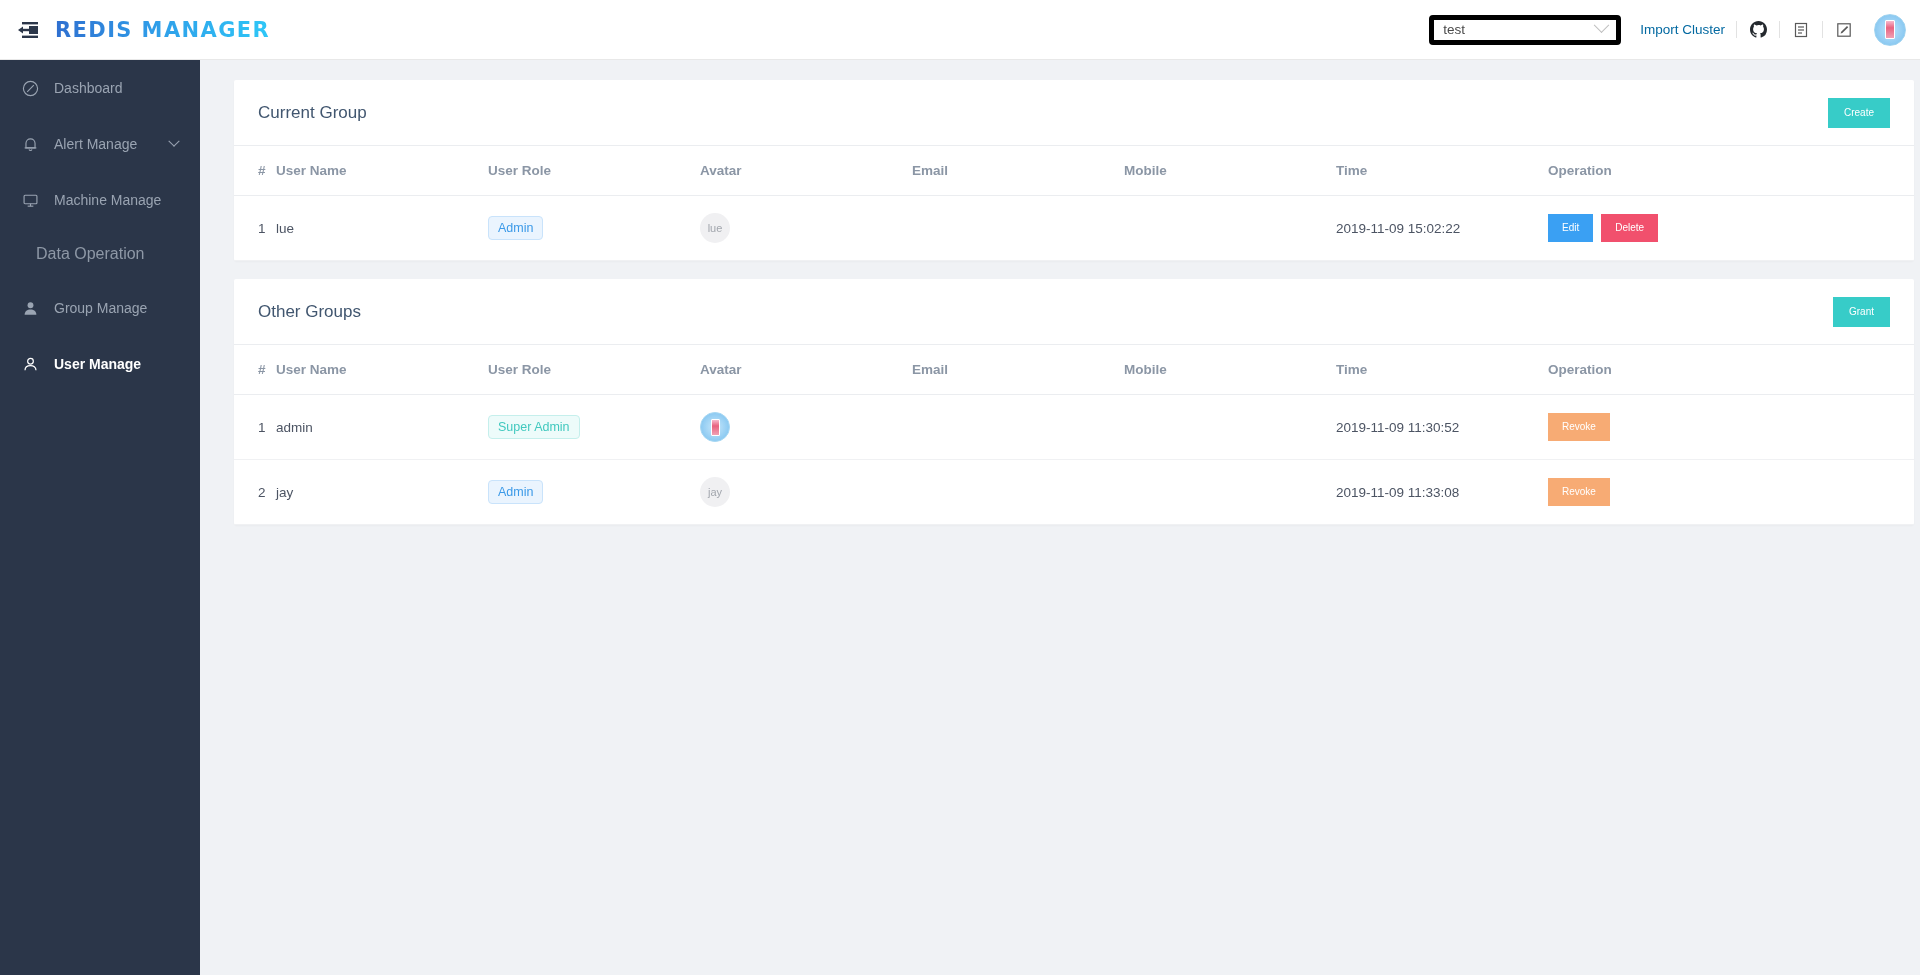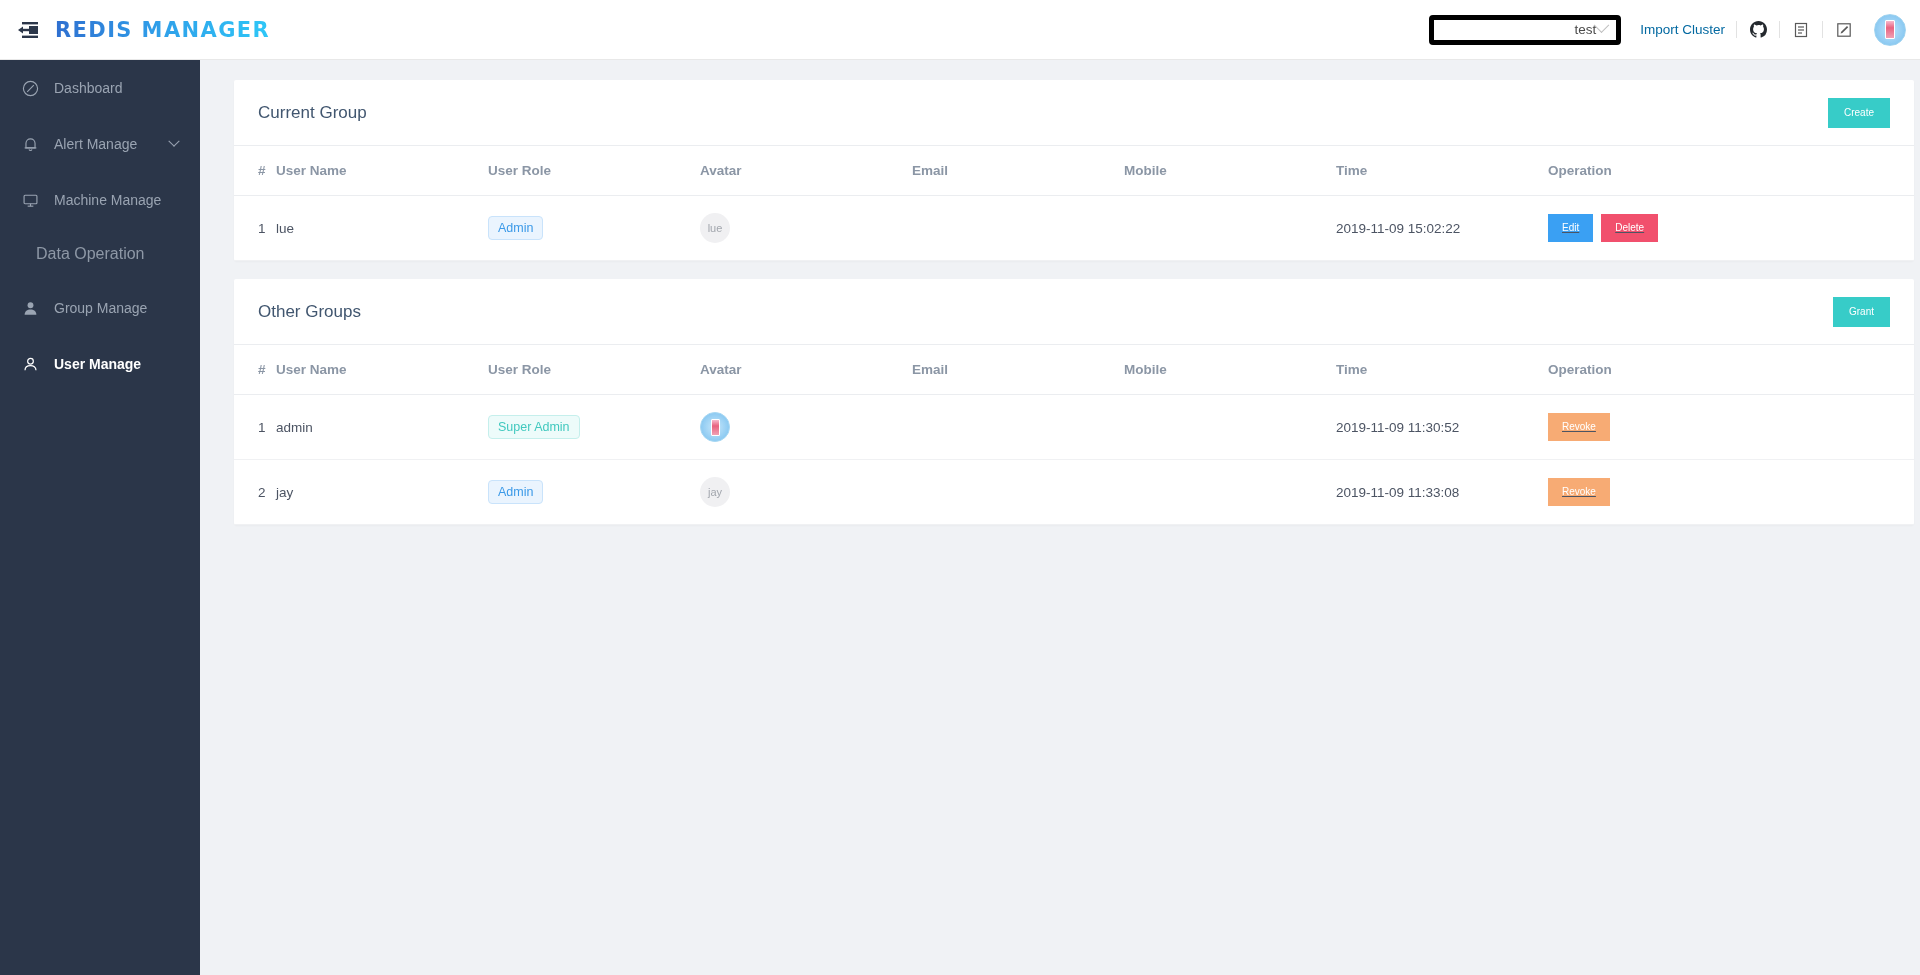--- a/index.html
+++ b/index.html
@@ -11,21 +11,20 @@
   }
 
   
   .header {
     position: absolute; top: 0; left: 0;
     width: 1920px; height: 60px;
     background: #ffffff;
     border-bottom: 1px solid #e8e8e8;
     display: flex; align-items: center;
     z-index: 20;
-    text-align: right;
   }
   .hamburger {
     margin-left: 17px;
     width: 22px; height: 22px;
     display: flex; align-items: center; justify-content: center;
     cursor: pointer;
   }
   .brand {
     margin-left: 16px;
     font-size: 21px;
@@ -241,21 +240,21 @@
     display: flex; align-items: center; justify-content: center;
     overflow: hidden;
   }
   .avatar-img .inner-card {
     width: 9px; height: 17px;
     background: linear-gradient(180deg,#f7b9cd 0%,#e8627f 40%,#f0a0b4 100%);
     border: 1px solid #fff;
     border-radius: 1px;
   }
   .op-cell { padding-right: 24px; }
-  .op-wrap { display: flex; align-items: flex-start; text-decoration: underline; }
+  .op-wrap { display: flex; align-items: flex-start; }
 </style>
 </head>
 <body>
 
 <div class="header">
   <div class="hamburger">
     <svg width="20" height="16" viewBox="0 0 20 16">
       <rect x="4" y="0" width="16" height="2.4" fill="#2b3649"></rect>
       <rect x="4" y="6.8" width="16" height="2.4" fill="#2b3649"></rect>
       <rect x="4" y="13.6" width="16" height="2.4" fill="#2b3649"></rect>

